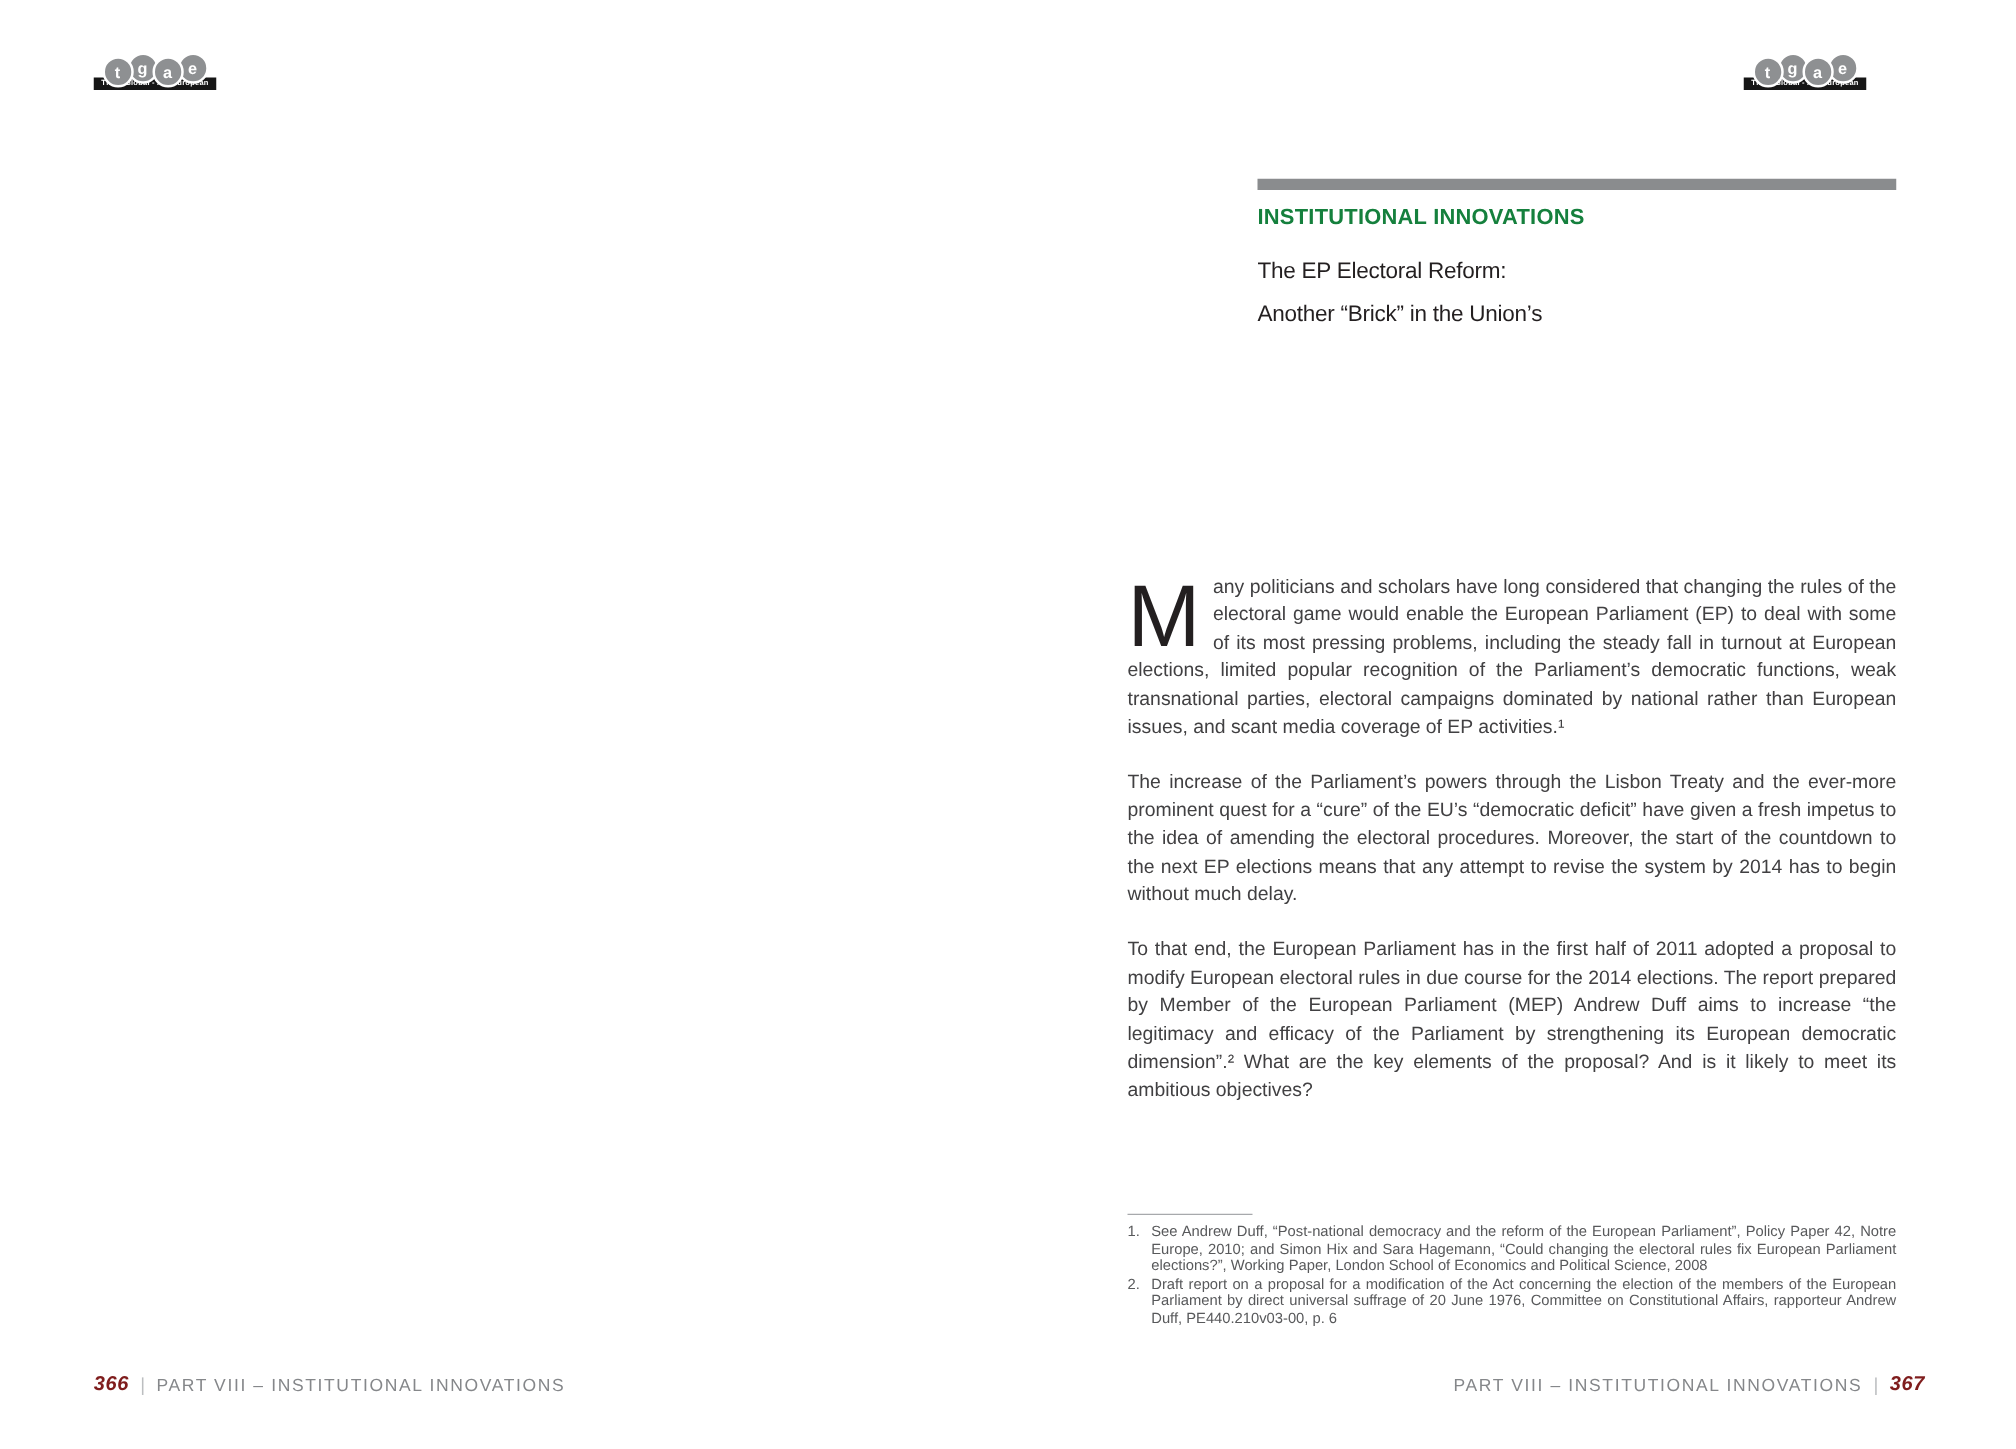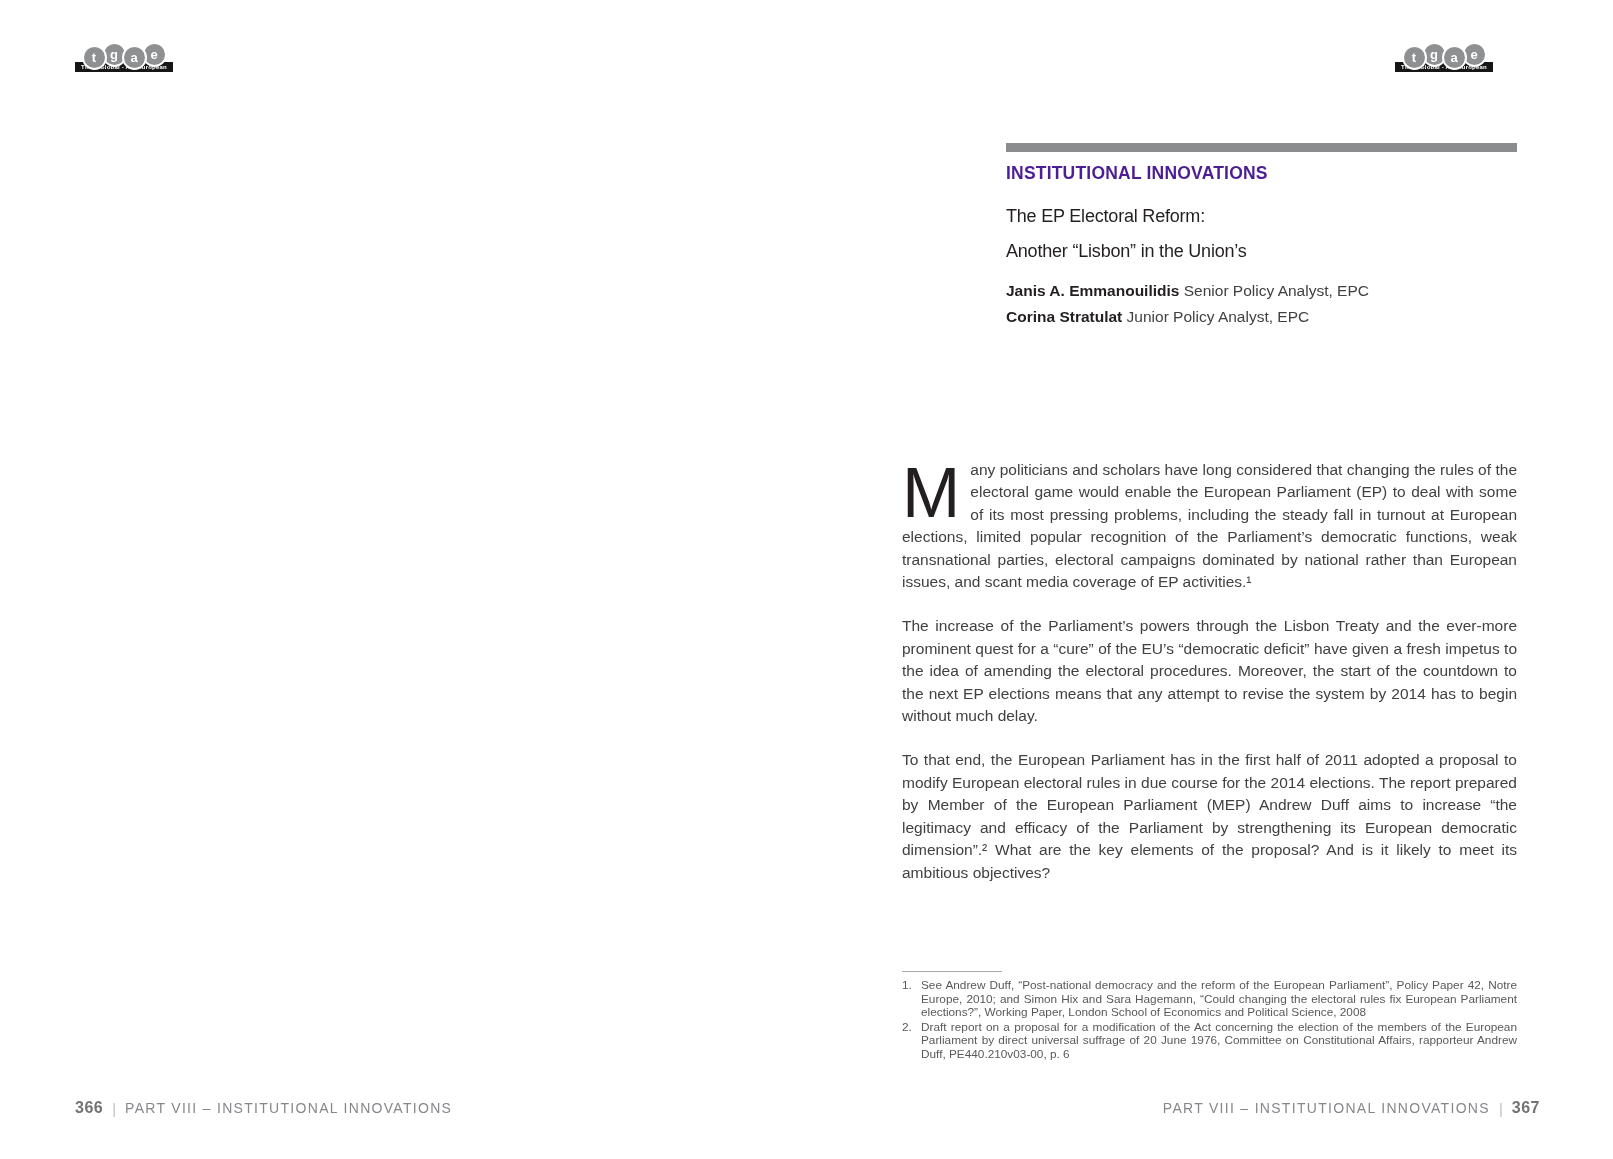--- a/index.html
+++ b/index.html
@@ -25,21 +25,21 @@
   .logo-circles .logo-circle:nth-child(odd){transform:translateY(3px);}
   .logo-bar{
     background:#161616;color:#fff;font-size:6px;font-weight:bold;
     text-align:center;letter-spacing:0.2px;padding:2px 0;white-space:nowrap;
   }
 
   
   .article-header{position:absolute;left:1006px;top:143px;width:511px;}
   .accent-bar{height:9px;background:#8a8c8e;margin-bottom:11px;}
   .kicker{
-    color:#4c1d95;font-size:17.5px;font-weight:bold;letter-spacing:0.2px;
+    color:#15803d;font-size:17.5px;font-weight:bold;letter-spacing:0.2px;
     margin-bottom:15px;
   }
   .title{
     margin:0;font-size:18px;line-height:35px;font-weight:400;
     color:#231f20;letter-spacing:-0.2px;
   }
   .title .title-line{display:block;}
   .authors{margin-top:9px;}
   .author{font-size:15.5px;line-height:26px;color:#414042;}
   .author-name{font-weight:bold;color:#231f20;}
@@ -61,21 +61,21 @@
     color:#58595b;font-size:11.8px;line-height:13.6px;text-align:justify;
   }
   .fn-rule{width:100px;border-top:1px solid #a7a9ac;margin-bottom:7px;}
   .fn-item{position:relative;padding-left:19px;margin-bottom:1px;}
   .fn-num{position:absolute;left:0;top:0;}
 
   
   .page-footer{position:absolute;top:1099px;display:flex;align-items:center;gap:9px;white-space:nowrap;}
   .footer-left{left:75px;}
   .footer-right{right:73px;}
-  .page-num{font-size:16px;font-weight:bold;color:#737373;letter-spacing:0.5px;}
+  .page-num{font-size:16px;font-weight:bold;color:#7f1d1d;letter-spacing:0.5px;font-style:italic;}
   .footer-sep{color:#bcbec0;font-size:15px;}
   .footer-label{font-size:14px;letter-spacing:1.3px;color:#85878a;text-transform:uppercase;}
 </style>
 </head>
 <body>
 
 <div class="sheet">
 
   <div class="logo logo-left">
     <div class="logo-circles">
@@ -95,32 +95,22 @@
       <span class="logo-circle">e</span>
     </div>
     <div class="logo-bar">Think Global - Act European</div>
   </div>
 
   <section class="article-header">
     <div class="accent-bar"></div>
     <div class="kicker">INSTITUTIONAL INNOVATIONS</div>
     <h1 class="title">
       <span class="title-line">The EP Electoral Reform:</span>
-      <span class="title-line">Another “Lisbon” in the Union’s</span>
+      <span class="title-line">Another “Brick” in the Union’s</span>
     </h1>
-    <div class="authors">
-      <div class="author">
-        <span class="author-name">Janis A. Emmanouilidis</span>
-        <span class="author-role">Senior Policy Analyst, EPC</span>
-      </div>
-      <div class="author">
-        <span class="author-name">Corina Stratulat</span>
-        <span class="author-role">Junior Policy Analyst, EPC</span>
-      </div>
-    </div>
   </section>
 
   <section class="body-col">
     <p class="para">
       <span class="dropcap">M</span>
       <span>any politicians and scholars have long considered that changing the rules of the electoral game would enable the European Parliament (EP) to deal with some of its most pressing problems, including the steady fall in turnout at European elections, limited popular recognition of the Parliament’s democratic functions, weak transnational parties, electoral campaigns dominated by national rather than European issues, and scant media coverage of EP activities.¹</span>
     </p>
     <p class="para">The increase of the Parliament’s powers through the Lisbon Treaty and the ever-more prominent quest for a “cure” of the EU’s “democratic deficit” have given a fresh impetus to the idea of amending the electoral procedures. Moreover, the start of the countdown to the next EP elections means that any attempt to revise the system by 2014 has to begin without much delay.</p>
     <p class="para">To that end, the European Parliament has in the first half of 2011 adopted a proposal to modify European electoral rules in due course for the 2014 elections. The report prepared by Member of the European Parliament (MEP) Andrew Duff aims to increase “the legitimacy and efficacy of the Parliament by strengthening its European democratic dimension”.² What are the key elements of the proposal? And is it likely to meet its ambitious objectives?</p>
   </section>

